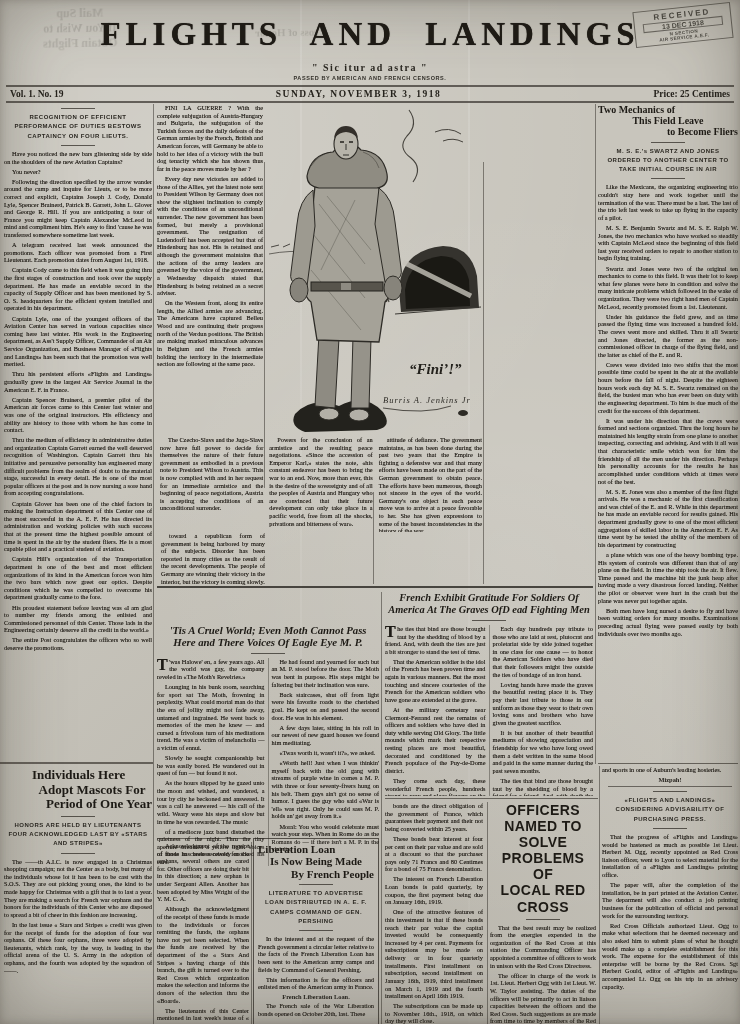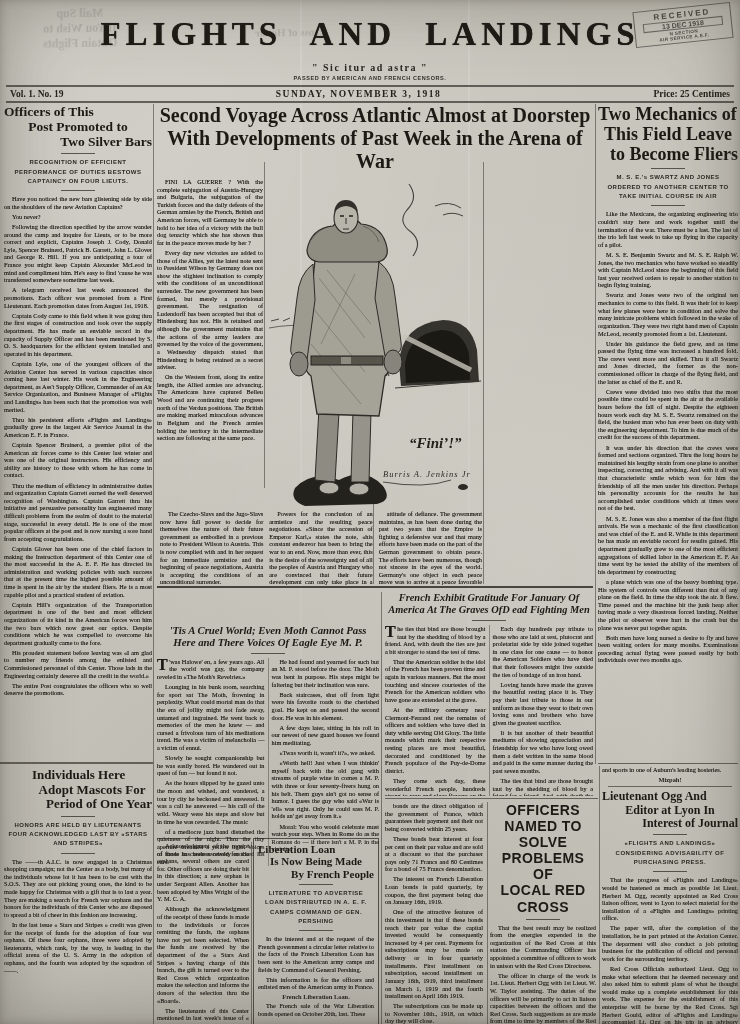--- a/index.html
+++ b/index.html
@@ -111,25 +111,20 @@
   <div class="rv" style="left:251px;top:842px;height:182px;"></div>
   <div class="rv" style="left:264px;top:162px;height:326px;"></div>
   <div class="rv" style="left:483px;top:162px;height:422px;"></div>
   <div class="rv" style="left:373px;top:492px;height:92px;"></div>
   <div class="rh bold" style="left:0;top:762px;width:153px;"></div>
   <div class="rh" style="left:598px;top:763px;width:140px;"></div>
   <div class="rh" style="left:385px;top:798px;width:213px;"></div>
   <div class="rh" style="left:157px;top:838px;width:94px;"></div>
 
   <div class="blk" style="left:4px;top:104px;width:148px;height:656px;">
-    <div class="hl" style="font-size:13.5px;">
-      <span class="l1">Officers of This</span>
-      <span class="l2">Post Promoted to</span>
-      <span class="l3">Two Silver Bars</span>
-    </div>
     <div class="div"></div>
     <div class="sub">RECOGNITION OF EFFICIENT PERFORMANCE OF DUTIES BESTOWS CAPTAINCY ON FOUR LIEUTS.</div>
     <div class="div"></div>
     <div class="body">
         <p>Have you noticed the new bars glistening side by side on the shoulders of the new Aviation Captains?</p>
         <p>You never?</p>
         <p>Following the direction specified by the arrow wander around the camp and inquire for Lieuts, or to be more correct and explicit, Captains Joseph J. Cody, Donald Lyle, Spencer Brainerd, Patrick B. Garrett, John L. Glover and George R. Hill. If you are anticipating a tour of France you might keep Captain Alexander McLeod in mind and compliment him. He's easy to find 'cause he was transferred somewhere sometime last week.</p>
         <p>A telegram received last week announced the promotions. Each officer was promoted from a First Lieutenant. Each promotion dates from August 1st, 1918.</p>
         <p>Captain Cody came to this field when it was going thru the first stages of construction and took over the supply department. He has made an enviable record in the capacity of Supply Officer and has been mentioned by S. O. S. headquarters for the efficient system installed and operated in his department.</p>
         <p>Captain Lyle, one of the youngest officers of the Aviation Center has served in various capacities since coming here last winter. His work in the Engineering department, as Ass't Supply Officer, Commander of an Air Service Organization, and Business Manager of «Flights and Landings» has been such that the promotion was well merited.</p>
@@ -137,24 +132,20 @@
         <p>Captain Spencer Brainerd, a premier pilot of the American air forces came to this Center last winter and was one of the original instructors. His efficiency and ability are history to those with whom he has come in contact.</p>
         <p>Thru the medium of efficiency in administrative duties and organization Captain Garrett earned the well deserved recognition of Washington. Captain Garrett thru his initiative and persuasive personality has engineered many difficult problems from the realm of doubt to the material stage, successful in every detail. He is one of the most popular officers at the post and is now nursing a sore hand from accepting congratulations.</p>
         <p>Captain Glover has been one of the chief factors in making the Instruction department of this Center one of the most successful in the A. E. F. He has directed its administration and working policies with such success that at the present time the highest possible amount of time is spent in the air by the student fliers. He is a most capable pilot and a practical student of aviation.</p>
         <p>Captain Hill's organization of the Transportation department is one of the best and most efficient organizations of its kind in the American forces won him the two bars which now greet our optics. Despite conditions which he was compelled to overcome his department gradually came to the fore.</p>
         <p>His proudest statement before leaving was «I am glad to number my friends among the enlisted and Commissioned personnel of this Center. Those lads in the Engineering certainly deserve all the credit in the world.»</p>
         <p>The entire Post congratulates the officers who so well deserve the promotions.</p>
       </div>
   </div>
 
   <div class="blk" style="left:157px;top:104px;width:436px;height:482px;border-bottom:2px solid rgba(35,32,27,.78);">
-    <div class="hl-c" style="font-size:20px;margin-bottom:5px;">
-      <span style="display:block;">Second Voyage Across Atlantic Almost at Doorstep</span>
-      <span style="display:block;">With Developments of Past Week in the Arena of War</span>
-    </div>
     <div class="main-inner">
       <div class="main-left">
         <div class="row1">
           <div class="mcol1 body">
               <p>FINI LA GUERRE ? With the complete subjugation of Austria-Hungary and Bulgaria, the subjugation of the Turkish forces and the daily defeats of the German armies by the French, British and American forces, will Germany be able to hold to her idea of a victory with the bull dog tenacity which she has shown thus far in the peace moves made by her ?</p>
               <p>Every day new victories are added to those of the Allies, yet the latest note sent to President Wilson by Germany does not show the slightest inclination to comply with the conditions of an unconditional surrender. The new government has been formed, but merely a provisional government. The resignation of Ludendorff has been accepted but that of Hindenburg has not. His is retained and although the government maintains that the actions of the army leaders are governed by the voice of the government, a Wednesday dispatch stated that Hindenburg is being retained as a secret adviser.</p>
               <p>On the Western front, along its entire length, the Allied armies are advancing. The Americans have captured Belleu Wood and are continuing their progress north of the Verdun positions. The British are making marked miraculous advances in Belgium and the French armies holding the territory in the intermediate section are following at the same pace.</p>
             </div>
           <div class="illo">
             <svg viewBox="0 0 216 332" width="216" height="332">
@@ -211,21 +202,21 @@
           <p>Each note being sent to President Wilson by the German Imperial government is clothed in expressions of almost submission but the close scrutiny discloses the same meaning in all of them ; an effort to arrive at a dishonest peace with her enemies.</p>
           <p>The formation of the new government is now being advanced as an argument to induce President Wilson to consider favorably the pleas for an armistice and peace negotiations. The government as formed though is a monarchy and guarantees of the establishment of a democratic rule. The Hohenzollern rule must be absolutely abolished.</p>
           <p>The people of Germany are beginning to realize, or rather are beginning to express their realization of the necessity of the abdication of the Hohenzollern dynasty. In Thursday's dispatche it is stated that the subjects are demanding the abdication.</p>
           <p>«The peace negotiations are conducted by a national government» states the last note to President Wilson, «which is in the hands of the necessary authorities to take decisions. The military powers of Germany are now in the hands of said government». Just how the military powers of Germany are intrusted to be used by this government is a subject for comment. Hindenburg and Kaiser Wilhelm will not be in the hands of a superior power as long as they are who they are. With these two men still on the job, the government, at least so far as the peace negotiations are concerned will be in their hands.</p>
           <p>Another paragraph of this note states : «Now the German Government shall wait for Allies armistice conditions. They will mark the first step in the achieving of a just peace, as President Wilson has described it in his proclamations.»</p>
         </div>
     </div>
   </div>
 
   <div class="blk" style="left:598px;top:104px;width:140px;height:656px;">
-    <div class="hl" style="font-size:18px;font-family:Liberation Serif, serif;">
+    <div class="hl" style="font-size:10px;font-family:Liberation Serif, serif;">
       <span class="l1">Two Mechanics of</span>
       <span class="l2">This Field Leave</span>
       <span class="l3">to Become Fliers</span>
     </div>
     <div class="div"></div>
     <div class="sub">M. S. E.'s SWARTZ AND JONES ORDERED TO ANOTHER CENTER TO TAKE INITIAL COURSE IN AIR</div>
     <div class="div"></div>
     <div class="body">
         <p>Like the Mexicans, the organizing engineering trio couldn't stay here and work together until the termination of the war. There must be a last. The last of the trio left last week to take up flying in the capacity of a pilot.</p>
         <p>M. S. E. Benjamin Swartz and M. S. E. Ralph W. Jones, the two mechanics who have worked so steadily with Captain McLeod since the beginning of this field last year received orders to repair to another station to begin flying training.</p>
@@ -246,21 +237,21 @@
     </div>
     <div class="div"></div>
     <div class="cols2 body">
       <span class="lead"><span class="dropcap">T</span><span>'was Halowe' en, a few years ago. All the world was gay, the company reveled in «The Moth's Revelries.»</span></span>
       <span><p>Lounging in his bunk room, searching for sport sat The Moth, frowning in perplexity. What could mortal man do that the era of jollity might not fade away, untamed and ingrained. He went back to memories of the men he knew — and cursed a frivolous turn of his meditations trend. He was a victim of melancholia — a victim of ennui.</p><p>Slowly he sought companionship but he was easily bored. He wandered out in quest of fun — but found it not.</p><p>As the hours slipped by he gazed unto the moon and wished, and wandered, a tour by city he beckoned and answered. It was a call he answered — his call of the wild. Weary were his steps and slow but in time he was rewarded. The music</p><p>of a mediocre jazz band disturbed the quietness of the night. Thru the tiny aperture streamed a yellow light. Voices of those in careless revelry mocked his ears.</p><p>He had found and yearned for such but an M. P. stood before the door. The Moth was bent in purpose. His steps might be faltering but their inclination was sure.</p><p>Back staircases, shut off from light were his favorite roads to the cherished goal. He kept on and passed the second door. He was in his element.</p><p>A few days later, sitting in his roll in our newest of new guard houses we found him meditating.</p><p>«Twas worth it, wasn't it?», we asked.</p><p>«Worth hell! Just when I was thinkin' myself back with the old gang with streams of purple wine in comes a M. P. with three or four seventy-fivers hung on his belt. Them guys ain't got no sense of humor. I guess the guy who said «War is 'ell» was right. Only he could sass M. P. holds an' get away from it.»</p><p>Moral: You who would celebrate must watch your step. When in Rome do as the Romans do — if there isn't a M. P. in the vicinity.</p></span>
     </div>
   </div>
 
   <div class="blk" style="left:385px;top:592px;width:208px;height:204px;">
     <div class="hl-c ital" style="font-size:10.4px;">
-      <span style="display:block;">French Exhibit Gratitude For January Of</span>
+      <span style="display:block;">French Exhibit Gratitude For Soldiers Of</span>
       <span style="display:block;">America At The Graves OfD ead Fighting Men</span>
     </div>
     <div class="div"></div>
     <div class="cols2 body">
       <span class="lead"><span class="dropcap">T</span><span>he ties that bind are those brought taut by the shedding of blood by a friend. And, with death the ties are just a bit stronger to stand the test of time.</span></span>
       <span><p>That the American soldier is the idol of the French has been proven time and again in various manners. But the most touching and sincere courtesies of the French for the American soldiers who have gone are extended at the grave.</p><p>At the military cemetary near Clermont-Ferrand rest the remains of officers and soldiers who have died in duty while serving Old Glory. The little mounds which mark their respective resting places are most beautiful, decorated and conditioned by the French populace of the Puy-de-Dome district.</p><p>They come each day, these wonderful French people, hundreds strong to pray and place flowers on the mounds of our brothers in arms who have</p><p>Each day hundreds pay tribute to those who are laid at rest, plutocrat and proletariat side by side joined together in one class for one cause — to honor the American Soldiers who have died that their followers might live outside the ties of bondage of an iron hand.</p><p>Loving hands have made the graves the beautiful resting place it is. They pay their last tribute to those in our uniform as those they wear to their own loving sons and brothers who have given the greatest sacrifice.</p><p>It is but another of their beautiful mediums of showing appreciation and friendship for we who have long owed them a debt written in the same blood and paid in the same manner during the past seven months.</p><p>The ties that bind are those brought taut by the shedding of blood by a friend for a friend. And, with death the ties are just a bit stronger to stand the test of times.</p></span>
     </div>
   </div>
 
   <div class="blk" style="left:4px;top:768px;width:148px;height:256px;">
@@ -324,25 +315,20 @@
         <p>Following the appointment of the officers to work with the Red Cross officials the initial organization of the Officer's club was started. Plans are well under way for a permanent club, but as yet are not concrete. However a club will be organized and will be a permanent institution at this Center. At the time of writing the officials for the club had not been elected.</p>
       </div>
   </div>
 
   <div class="blk" style="left:602px;top:766px;width:136px;height:258px;">
     <div class="body">
       <p style="text-indent:0;">and sports in one of Auburn's leading hosieries.</p>
     </div>
     <div class="center-bold">Mizpah!</div>
     <div class="mini-rule"></div>
-    <div class="hl" style="font-size:12px;">
-      <span class="l1">Lieutenant Ogg And</span>
-      <span class="l2">Editor at Lyon In</span>
-      <span class="l3">Interest of Journal</span>
-    </div>
     <div class="div"></div>
     <div class="sub">«FLIGHTS AND LANDINGS» CONSIDERING ADVISABILITY OF PURCHASING PRESS.</div>
     <div class="div"></div>
     <div class="body">
         <p>That the progress of «Flights and Landings» would be hastened as much as possible 1st Lieut. Herbert M. Ogg, recently appointed as Red Cross liaison officer, went to Lyon to select material for the installation of a «Flights and Landings» printing office.</p>
         <p>The paper will, after the completion of the installation, be in part printed at the Aviation Center. The deparment will also conduct a job printing business for the publication of official and personal work for the surrounding territory.</p>
         <p>Red Cross Officials authorized Lieut. Ogg to make what selections that he deemed necessary and also asked him to submit plans of what he thought would make up a complete establishment for this work. The expense for the establishment of this enterprise will be borne by the Red Cross. Sgt Herbert Gould, editor of «Flights and Landings» accompanied Lt. Ogg on his trip in an advisory capacity.</p>
       </div>
   </div>
 

